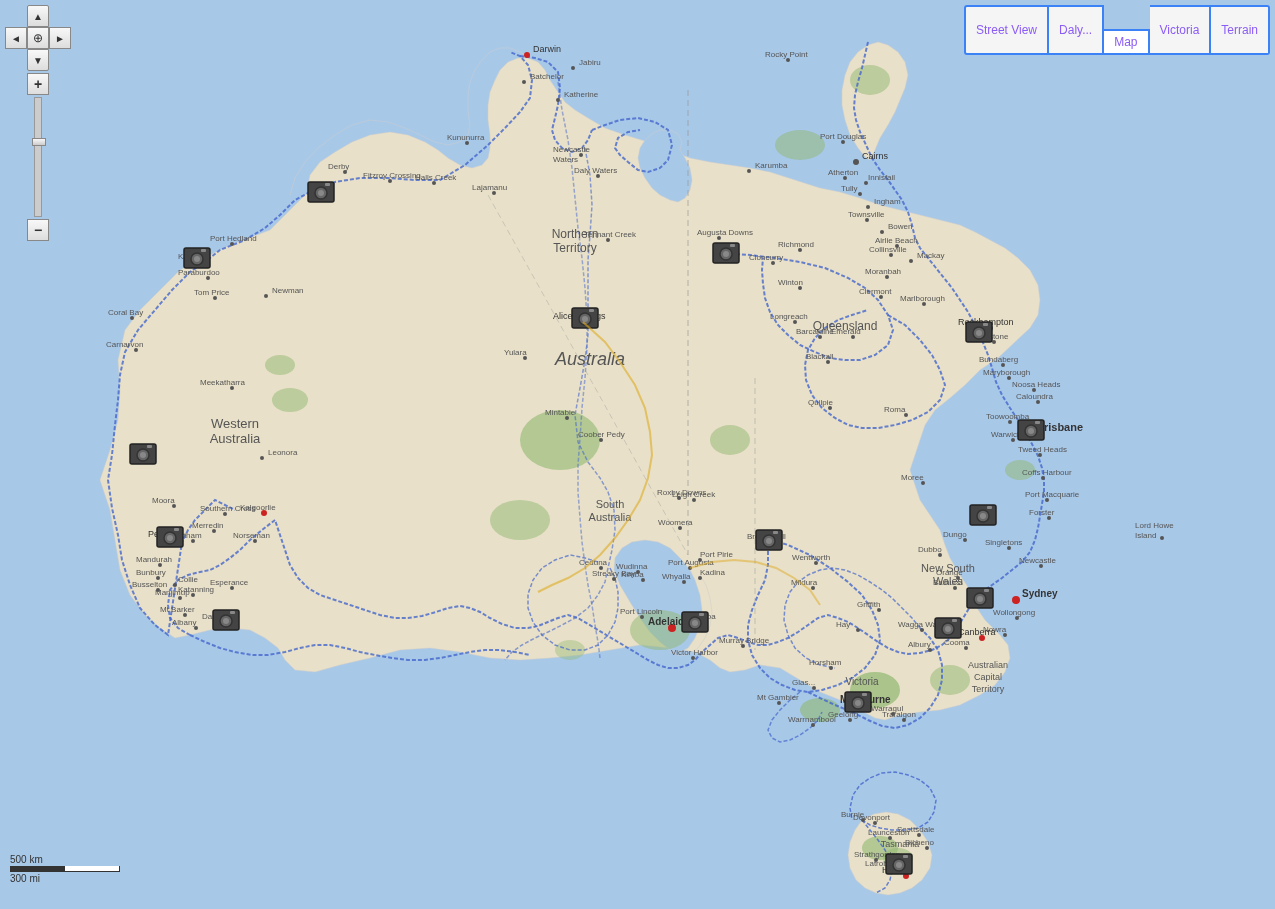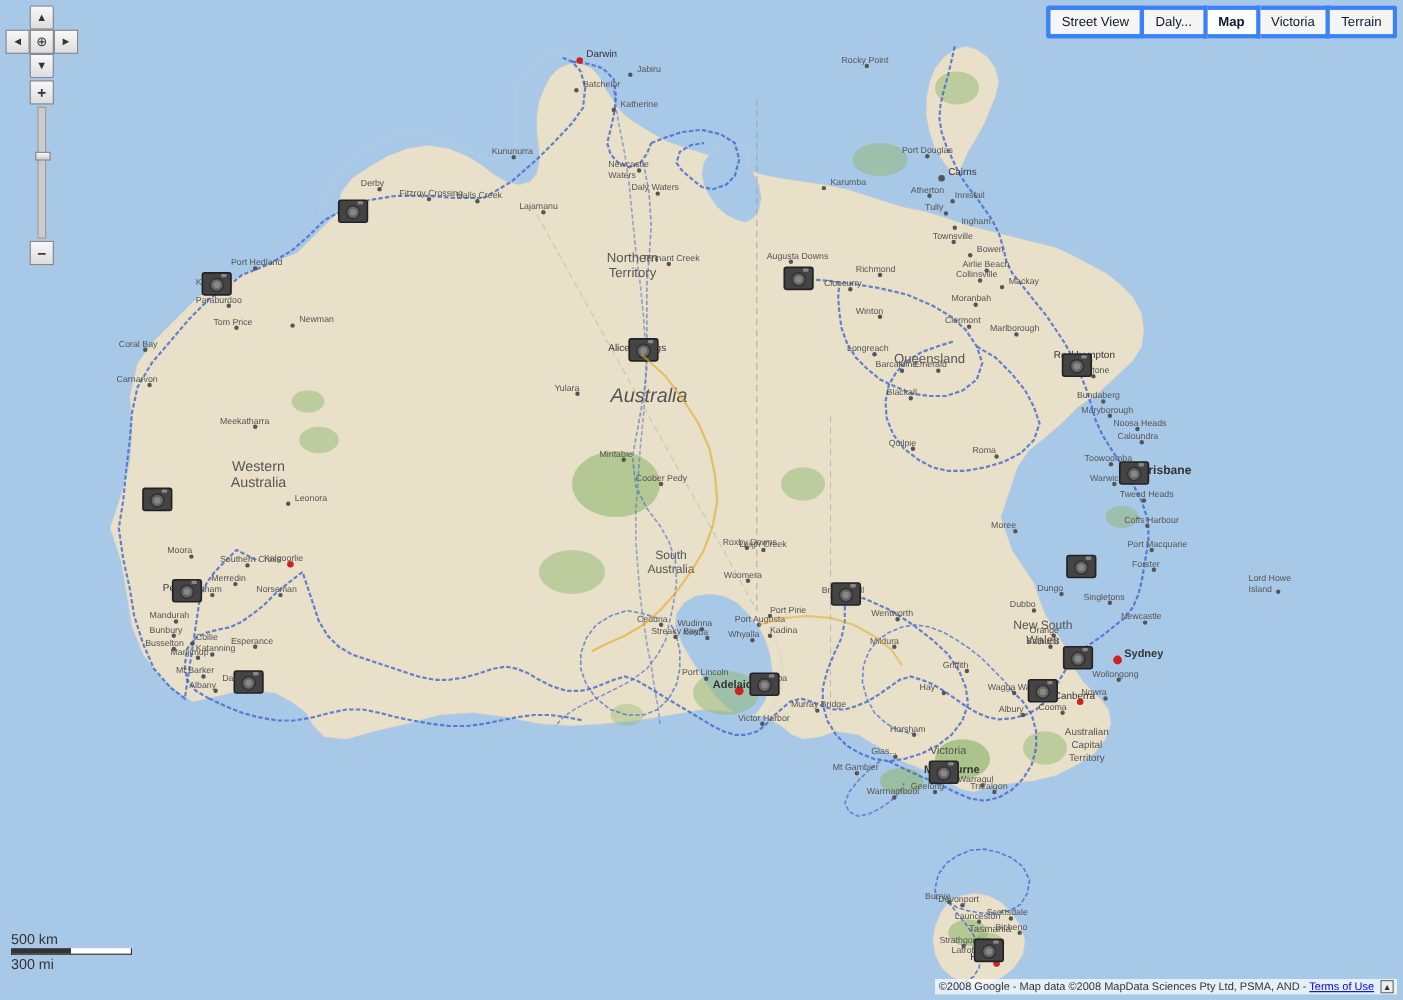--- a/index.html
+++ b/index.html
@@ -25,28 +25,28 @@
       position: absolute;
       top: 5px;
       right: 5px;
       display: flex;
       gap: 0;
       z-index: 100;
     }
 
     .toolbar-btn {
       padding: 4px 10px;
-      border: 4px solid #3b82f6;
+      border: 2px solid #3b82f6;
       background: #f5f5f5;
       font-size: 12px;
       cursor: pointer;
-      color: #0f172a;
+      color: #8b5cf6;
       white-space: nowrap;
     }
-    .toolbar-btn.active { background: #fff; font-weight: bold; }
+    .toolbar-btn.active { background: #fff; font-weight: normal; margin-top: 24px; }
     .toolbar-btn + .toolbar-btn { border-left: none; }
 
     #street-view-btn { border-radius: 3px 0 0 3px; }
     #terrain-btn { border-radius: 0 3px 3px 0; }
 
     
     #nav-controls {
       position: absolute;
       top: 5px;
       left: 5px;
@@ -131,21 +131,21 @@
       gap: 1px;
     }
 
     .scale-row {
       display: flex;
       align-items: center;
       gap: 4px;
     }
 
     .scale-text {
-      font-size: 13px;
+      font-size: 10px;
       color: #333;
     }
 
     
     #copyright {
       position: absolute;
       bottom: 5px;
       right: 5px;
       font-size: 10px;
       color: #333;
@@ -690,18 +690,14 @@
       <div class="scale-row">
         <span class="scale-text">500 km</span>
       </div>
       <div style="width:110px;height:6px;border:1.5px solid #333;border-top:none;background:linear-gradient(to right, #333 0%, #333 50%, #fff 50%, #fff 100%);"></div>
       <div class="scale-row">
         <span class="scale-text">300 mi</span>
       </div>
     </div>
   </div>
 
-  <div id="copyright">
-    <span>©2008 Google - Map data ©2008 MapData Sciences Pty Ltd, PSMA, AND - </span><a href="#">Terms of Use</a>
-    <span style="display:inline-block;width:12px;height:12px;border:1px solid #666;background:#eee;vertical-align:middle;margin-left:3px;font-size:8px;text-align:center;line-height:12px;">▲</span>
-  </div>
 
 </div>
 
 </body></html>

